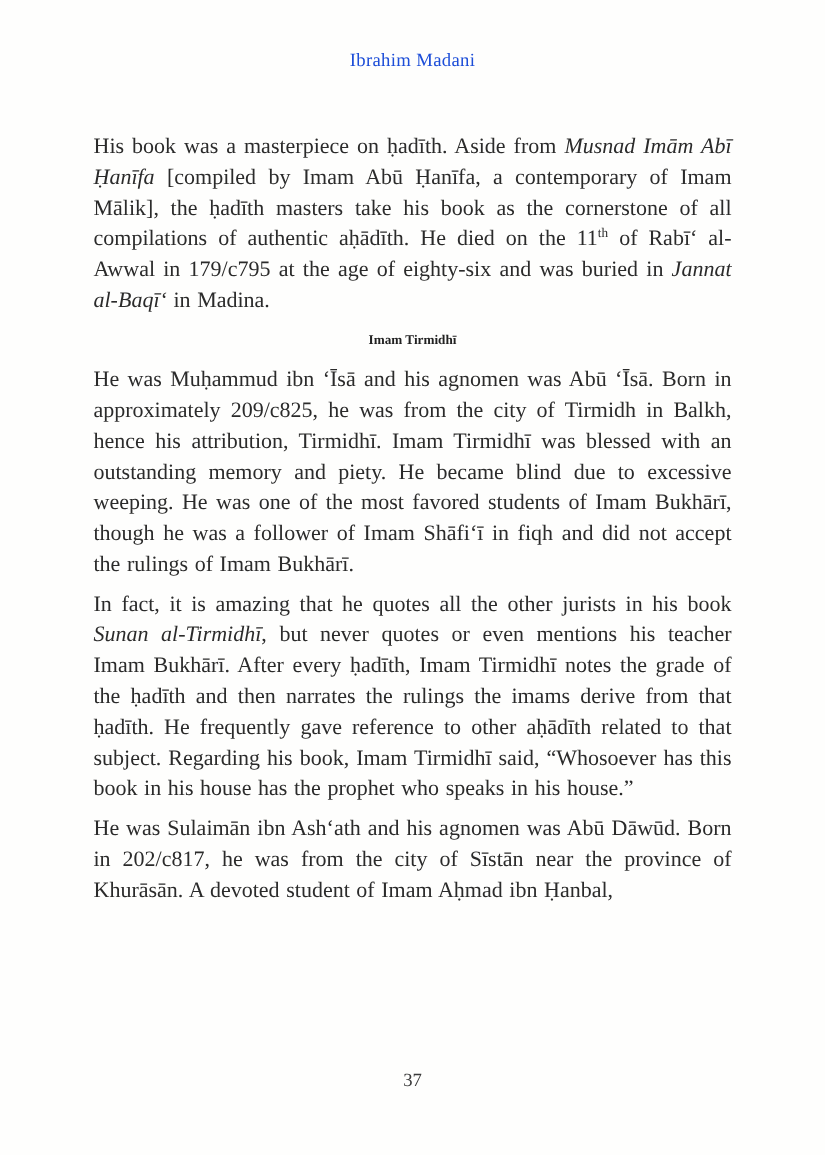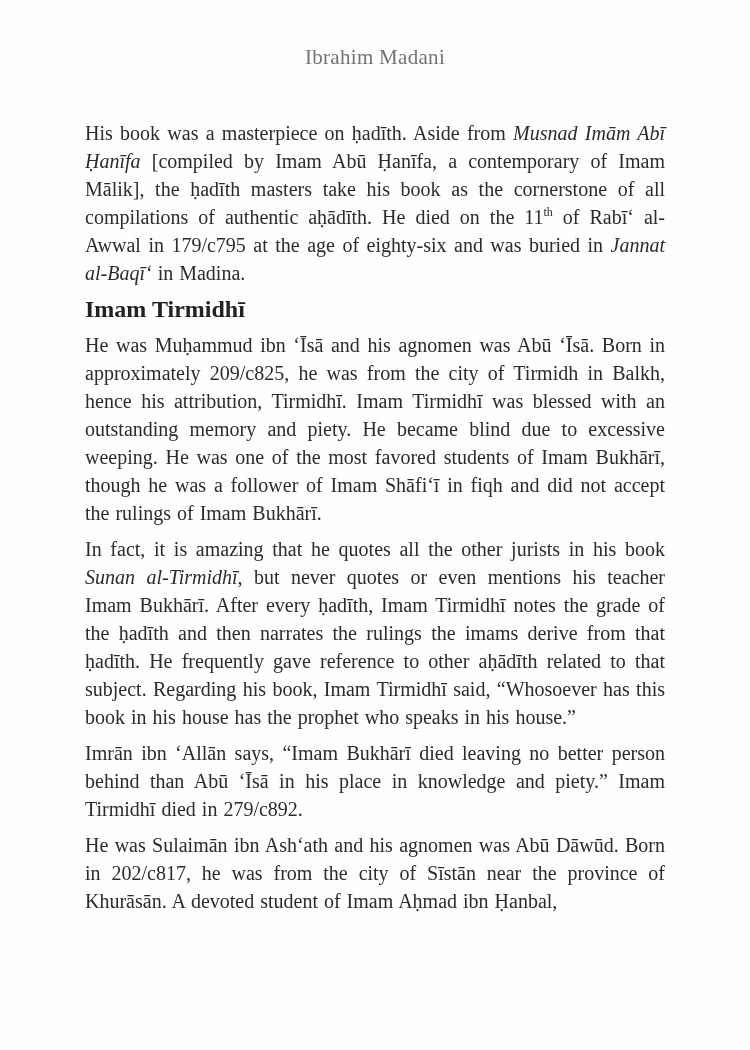--- a/index.html
+++ b/index.html
@@ -19,45 +19,45 @@
     position: absolute;
     inset: 0;
     background: #fefefd;
   }
   .running-header {
     position: absolute;
     top: 45px;
     left: 0;
     width: 100%;
     text-align: center;
-    font-size: 21px;
+    font-size: 17px;
     letter-spacing: 0.3px;
-    color: #737373;
+    color: #1d4ed8;
   }
   .body-text {
     position: absolute;
     top: 106px;
     left: 85px;
     width: 580px;
     margin-top: 13px;
   }
   .paragraph {
     margin: 0 0 8px 0;
     font-size: 20px;
     line-height: 28px;
     text-align: justify;
     text-justify: inter-word;
     word-spacing: 1px;
   }
   .section-heading {
     margin: 8px 0 8px 0;
-    font-size: 24px;
+    font-size: 12px;
     line-height: 28px;
     font-weight: bold;
-    text-align: left;
+    text-align: center;
     color: #222222;
   }
   .italic {
     font-style: italic;
   }
   sup {
     font-size: 12px;
     line-height: 0;
     vertical-align: super;
   }
@@ -75,17 +75,17 @@
 <body>
 
 <div class="page">
   <div class="running-header">Ibrahim Madani</div>
 
   <main class="body-text">
       <p class="paragraph"><span>His book was a masterpiece on ḥadīth. Aside from </span><span class="italic">Musnad Imām Abī Ḥanīfa</span><span> [compiled by Imam Abū Ḥanīfa, a contemporary of Imam Mālik], the ḥadīth masters take his book as the cornerstone of all compilations of authentic aḥādīth. He died on the 11</span><sup>th</sup><span> of Rabī‘ al-Awwal in 179/c795 at the age of eighty-six and was buried in </span><span class="italic">Jannat al-Baqī‘</span><span> in Madina.</span></p>
       <h2 class="section-heading">Imam Tirmidhī</h2>
       <p class="paragraph"><span>He was Muḥammud ibn ‘Īsā and his agnomen was Abū ‘Īsā. Born in approximately 209/c825, he was from the city of Tirmidh in Balkh, hence his attribution, Tirmidhī. Imam Tirmidhī was blessed with an outstanding memory and piety. He became blind due to excessive weeping. He was one of the most favored students of Imam Bukhārī, though he was a follower of Imam Shāfi‘ī in fiqh and did not accept the rulings of Imam Bukhārī.</span></p>
       <p class="paragraph"><span>In fact, it is amazing that he quotes all the other jurists in his book </span><span class="italic">Sunan al-Tirmidhī</span><span>, but never quotes or even mentions his teacher Imam Bukhārī. After every ḥadīth, Imam Tirmidhī notes the grade of the ḥadīth and then narrates the rulings the imams derive from that ḥadīth. He frequently gave reference to other aḥādīth related to that subject. Regarding his book, Imam Tirmidhī said, “Whosoever has this book in his house has the prophet who speaks in his house.”</span></p>
-      <p class="paragraph"><span>Imrān ibn ‘Allān says, “Imam Bukhārī died leaving no better person behind than Abū ‘Īsā in his place in knowledge and piety.” Imam Tirmidhī died in 279/c892.</span></p>
       <p class="paragraph"><span>He was Sulaimān ibn Ash‘ath and his agnomen was Abū Dāwūd. Born in 202/c817, he was from the city of Sīstān near the province of Khurāsān. A devoted student of Imam Aḥmad ibn Ḥanbal,</span></p>
     </main>
 
+  <div class="page-number">37</div>
 </div>
 
 </body></html>

